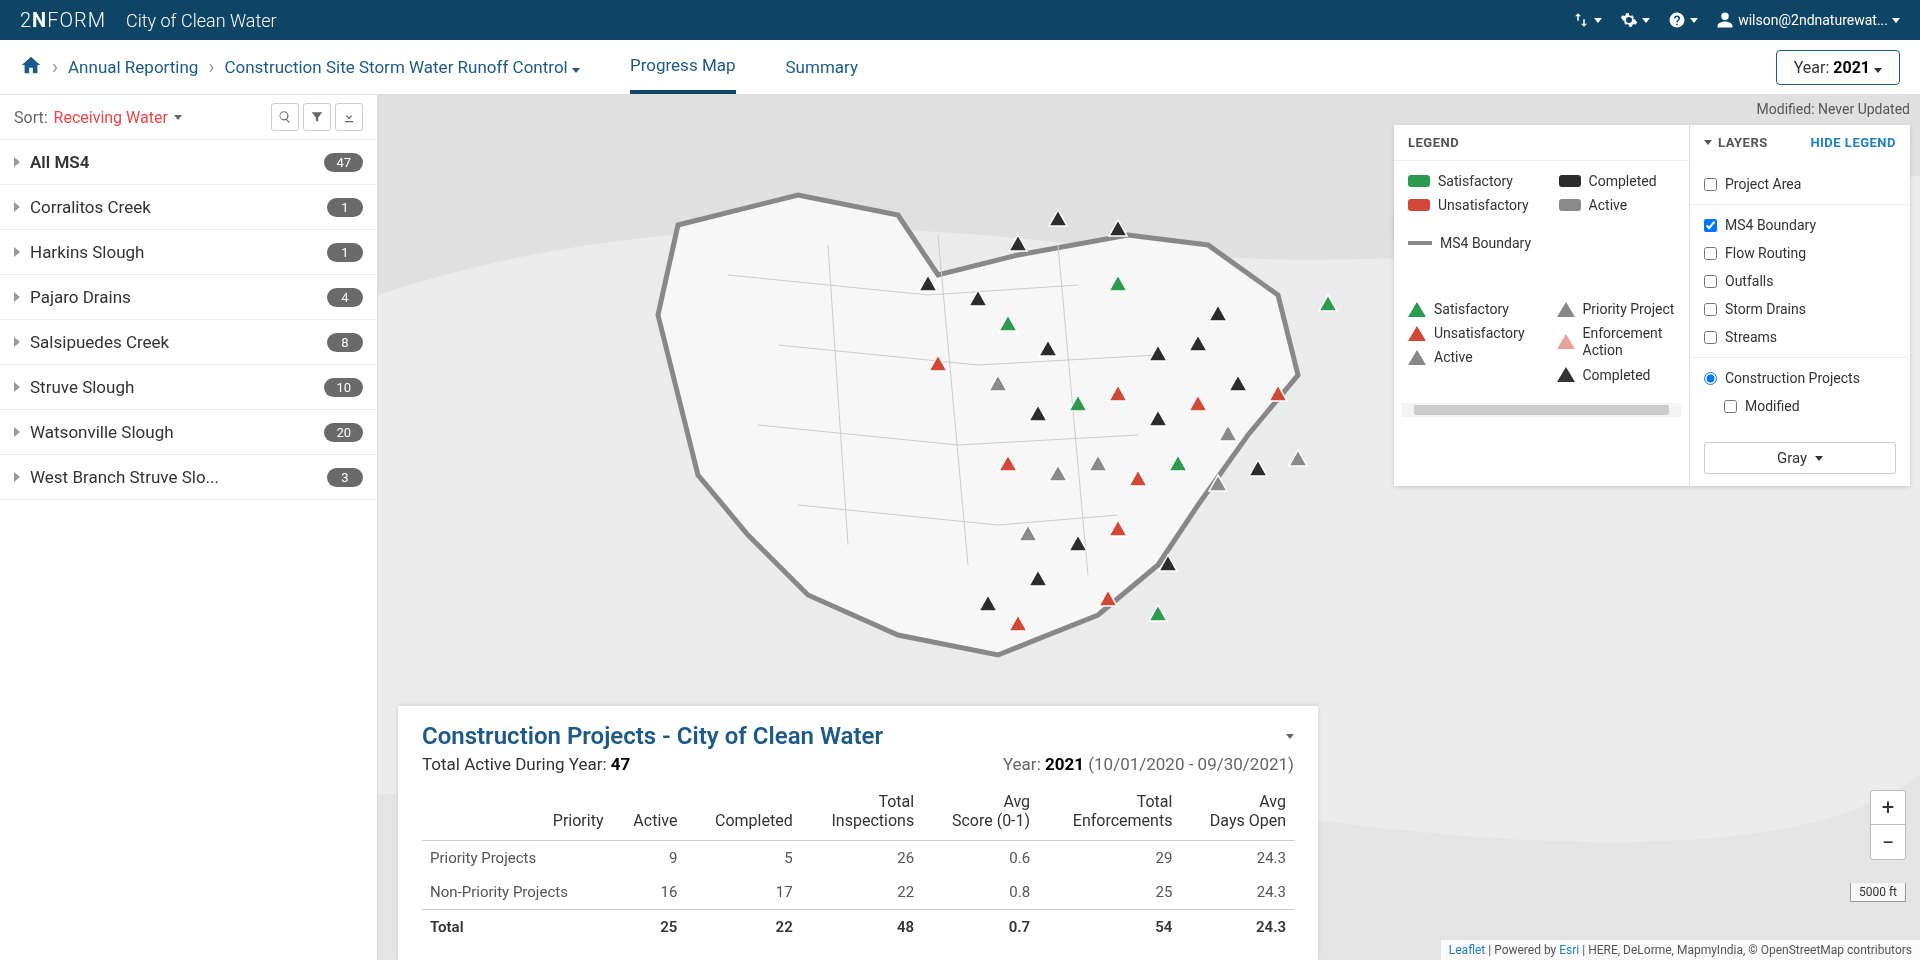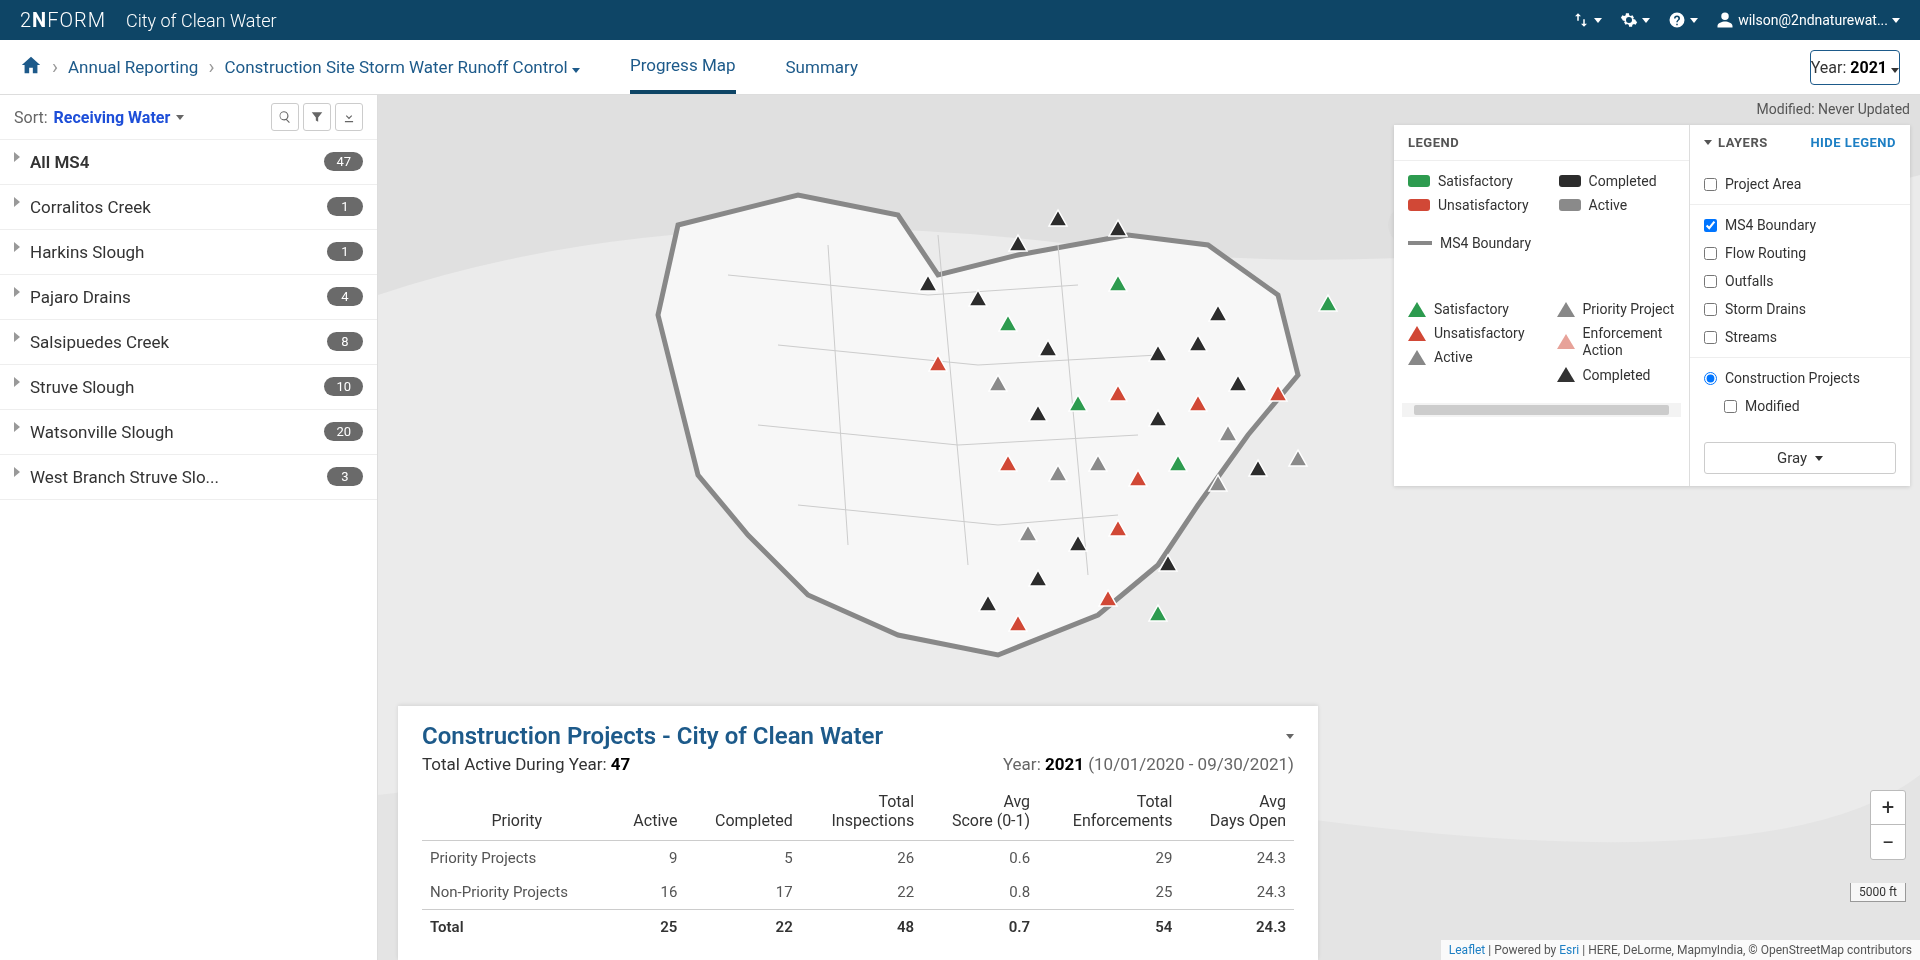--- a/index.html
+++ b/index.html
@@ -10,31 +10,31 @@
 .city-name{margin-left:20px;font-size:18px;font-weight:300}
 .topbar-right{margin-left:auto;display:flex;align-items:center;gap:18px}
 .topbar-right .ico{cursor:pointer;display:flex;align-items:center;gap:4px}
 .chev{width:0;height:0;border-left:4px solid transparent;border-right:4px solid transparent;border-top:5px solid currentColor;display:inline-block}
 .secondbar{height:55px;background:#fff;display:flex;align-items:center;padding:0 20px;border-bottom:1px solid #ddd;font-size:17px;color:#1d5a8a}
 .home-ico{width:22px;height:22px;color:#1d5a8a}
 .bc-sep{margin:0 10px;color:#999;font-size:20px}
 .bc-link{cursor:pointer;color:#1d5a8a}
 .tab{margin-left:50px;cursor:pointer;padding:15px 0;color:#1d5a8a}
 .tab.active{border-bottom:4px solid #0e4566;font-weight:400}
-.year-btn{margin-left:auto;border:1.5px solid #1d5a8a;border-radius:4px;padding:7px 0;cursor:pointer;color:#333;font-size:16px}
+.year-btn{margin-left:auto;border:1.5px solid #1d5a8a;border-radius:4px;padding:7px 17px;cursor:pointer;color:#333;font-size:16px}
 .year-btn b{color:#000;font-weight:700}
 .main{display:flex;height:865px}
 .sidebar{width:378px;background:#fff;border-right:1px solid #ddd;display:flex;flex-direction:column}
 .sort-row{display:flex;align-items:center;padding:8px 14px;border-bottom:1px solid #eee;font-size:16px}
 .sort-row .lbl{color:#666;margin-right:6px}
-.sort-row .val{font-weight:700;color:#1d4ed8}
+.sort-row .val{font-weight:400;color:#ef4444}
 .sort-row .chev{margin-left:6px;border-top-color:#666}
 .sort-icons{margin-left:auto;display:flex;gap:4px}
 .sort-icons .btn{width:28px;height:28px;border:1px solid #ccc;border-radius:3px;display:flex;align-items:center;justify-content:center;cursor:pointer;color:#666}
-.list-item{display:flex;align-items:flex-start;padding:12px 14px;border-bottom:1px solid #eee;cursor:pointer;font-size:17px}
+.list-item{display:flex;align-items:center;padding:12px 14px;border-bottom:1px solid #eee;cursor:pointer;font-size:17px}
 .list-item .tri{width:0;height:0;border-top:5px solid transparent;border-bottom:5px solid transparent;border-left:6px solid #999;margin-right:10px}
 .list-item .name{flex:1;color:#333}
 .list-item.bold .name{font-weight:600}
 .badge{background:#6a6a6a;color:#fff;border-radius:11px;padding:2px 12px;font-size:13px;min-width:36px;text-align:center}
 .map-area{flex:1;position:relative;background:#eaeaea}
 .modified{position:absolute;top:6px;right:10px;font-size:14px;color:#555;z-index:5}
 .map-svg{position:absolute;inset:0;width:100%;height:100%}
 .legend-panel{position:absolute;top:30px;right:10px;background:#fff;display:flex;box-shadow:0 1px 4px rgba(0,0,0,.15);z-index:10}
 .legend-left{width:296px;border-right:1px solid #ddd}
 .legend-right{width:220px}
@@ -59,21 +59,21 @@
 .hscroll{height:14px;background:#f3f3f3;margin:0 8px 8px;position:relative}
 .hscroll::before{content:'';position:absolute;left:12px;right:12px;top:2px;bottom:2px;background:#ccc;border-radius:2px}
 .bottom-panel{position:absolute;left:20px;bottom:0;width:920px;background:#fff;box-shadow:0 -1px 4px rgba(0,0,0,.1);padding:16px 24px;z-index:10}
 .bp-title{font-size:24px;color:#1d5a8a;font-weight:600;display:flex;align-items:center}
 .bp-title .chev{margin-left:auto;border-top-color:#666}
 .bp-sub{display:flex;font-size:17px;margin-top:4px}
 .bp-sub .right{margin-left:auto;color:#666}
 .bp-sub b{color:#000}
 table{width:100%;border-collapse:collapse;margin-top:12px;font-size:16px}
 th{text-align:right;font-weight:400;color:#333;border-bottom:1px solid #ccc;padding:6px 8px 10px;vertical-align:bottom}
-th:first-child{text-align:center}
+th:first-child{text-align:right}
 td{text-align:right;padding:8px;font-size:15px;color:#555}
 td:first-child{text-align:left}
 tr.total td{border-top:1px solid #ccc;font-weight:600;color:#333}
 .zoom-ctrl{position:absolute;right:14px;bottom:100px;background:#fff;border:1px solid #bbb;border-radius:3px;z-index:10}
 .zoom-ctrl div{width:34px;height:34px;display:flex;align-items:center;justify-content:center;font-size:22px;cursor:pointer;border-bottom:1px solid #bbb}
 .zoom-ctrl div:last-child{border-bottom:none}
 .scale{position:absolute;right:14px;bottom:58px;background:rgba(255,255,255,.7);border:1px solid #999;border-top:none;padding:2px 8px;font-size:12px;z-index:10}
 .attrib{position:absolute;right:0;bottom:0;background:rgba(255,255,255,.8);padding:3px 8px;font-size:12px;color:#555;z-index:10}
 .attrib a{color:#1d7fc4;text-decoration:none}
 svg.icon{width:18px;height:18px;fill:currentColor}

